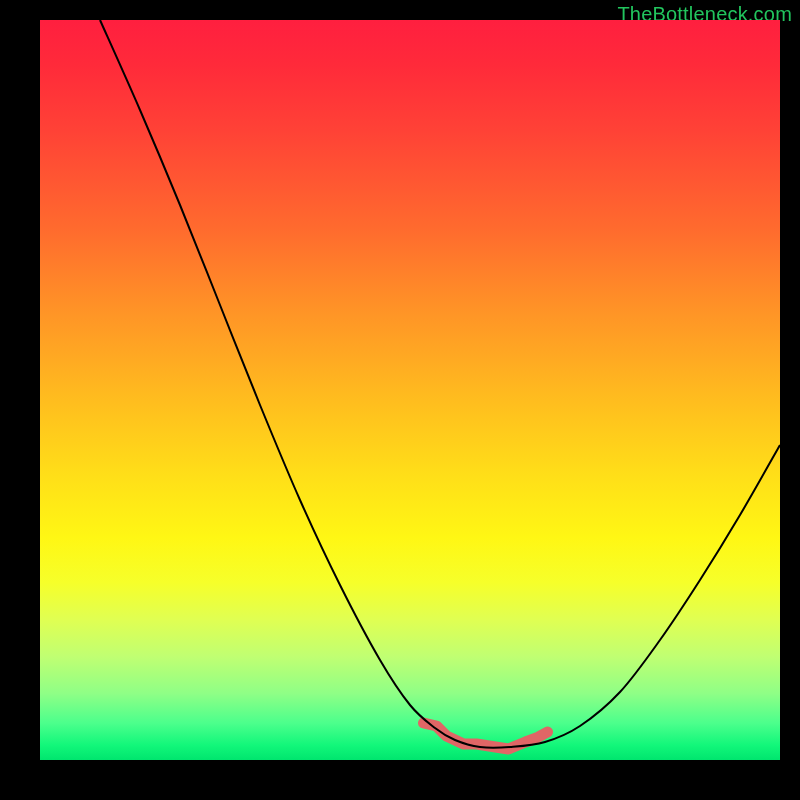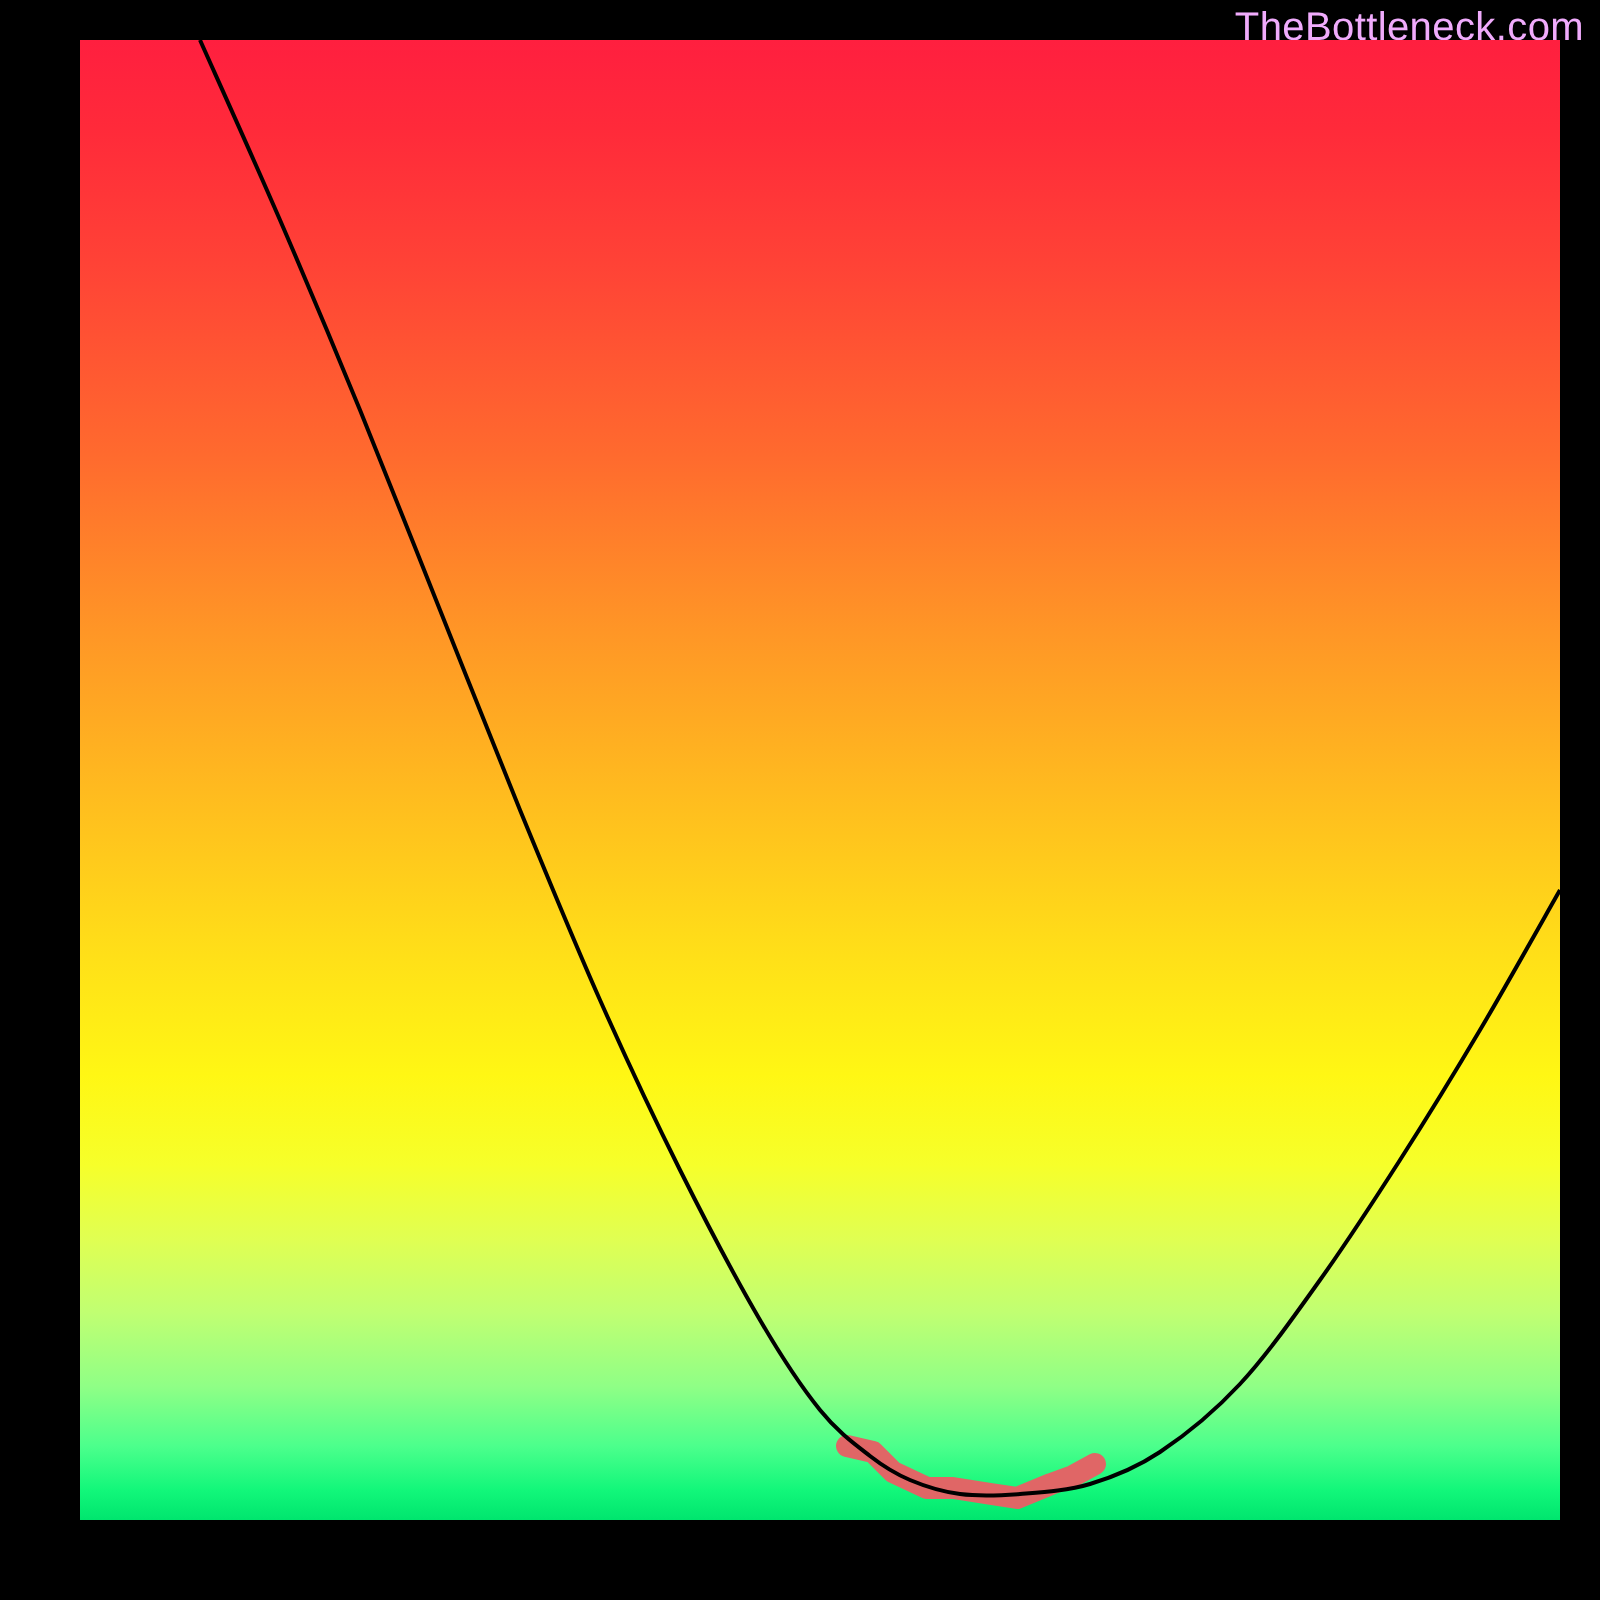--- a/index.html
+++ b/index.html
@@ -41,21 +41,21 @@
       #8fff86 91%,
       #4cff8c 95%,
       #12f77a 98%,
       #00e56e 100%
     );
   }
   .watermark {
     position: absolute;
     top: 3px;
     right: 8px;
-    color: #f0abfc;
+    color: #22c55e;
     font-size: 20px;
     font-weight: 500;
     letter-spacing: 0.2px;
     user-select: none;
   }
   svg.curve-layer {
     position: absolute;
     left: 0;
     top: 0;
     width: 740px;

